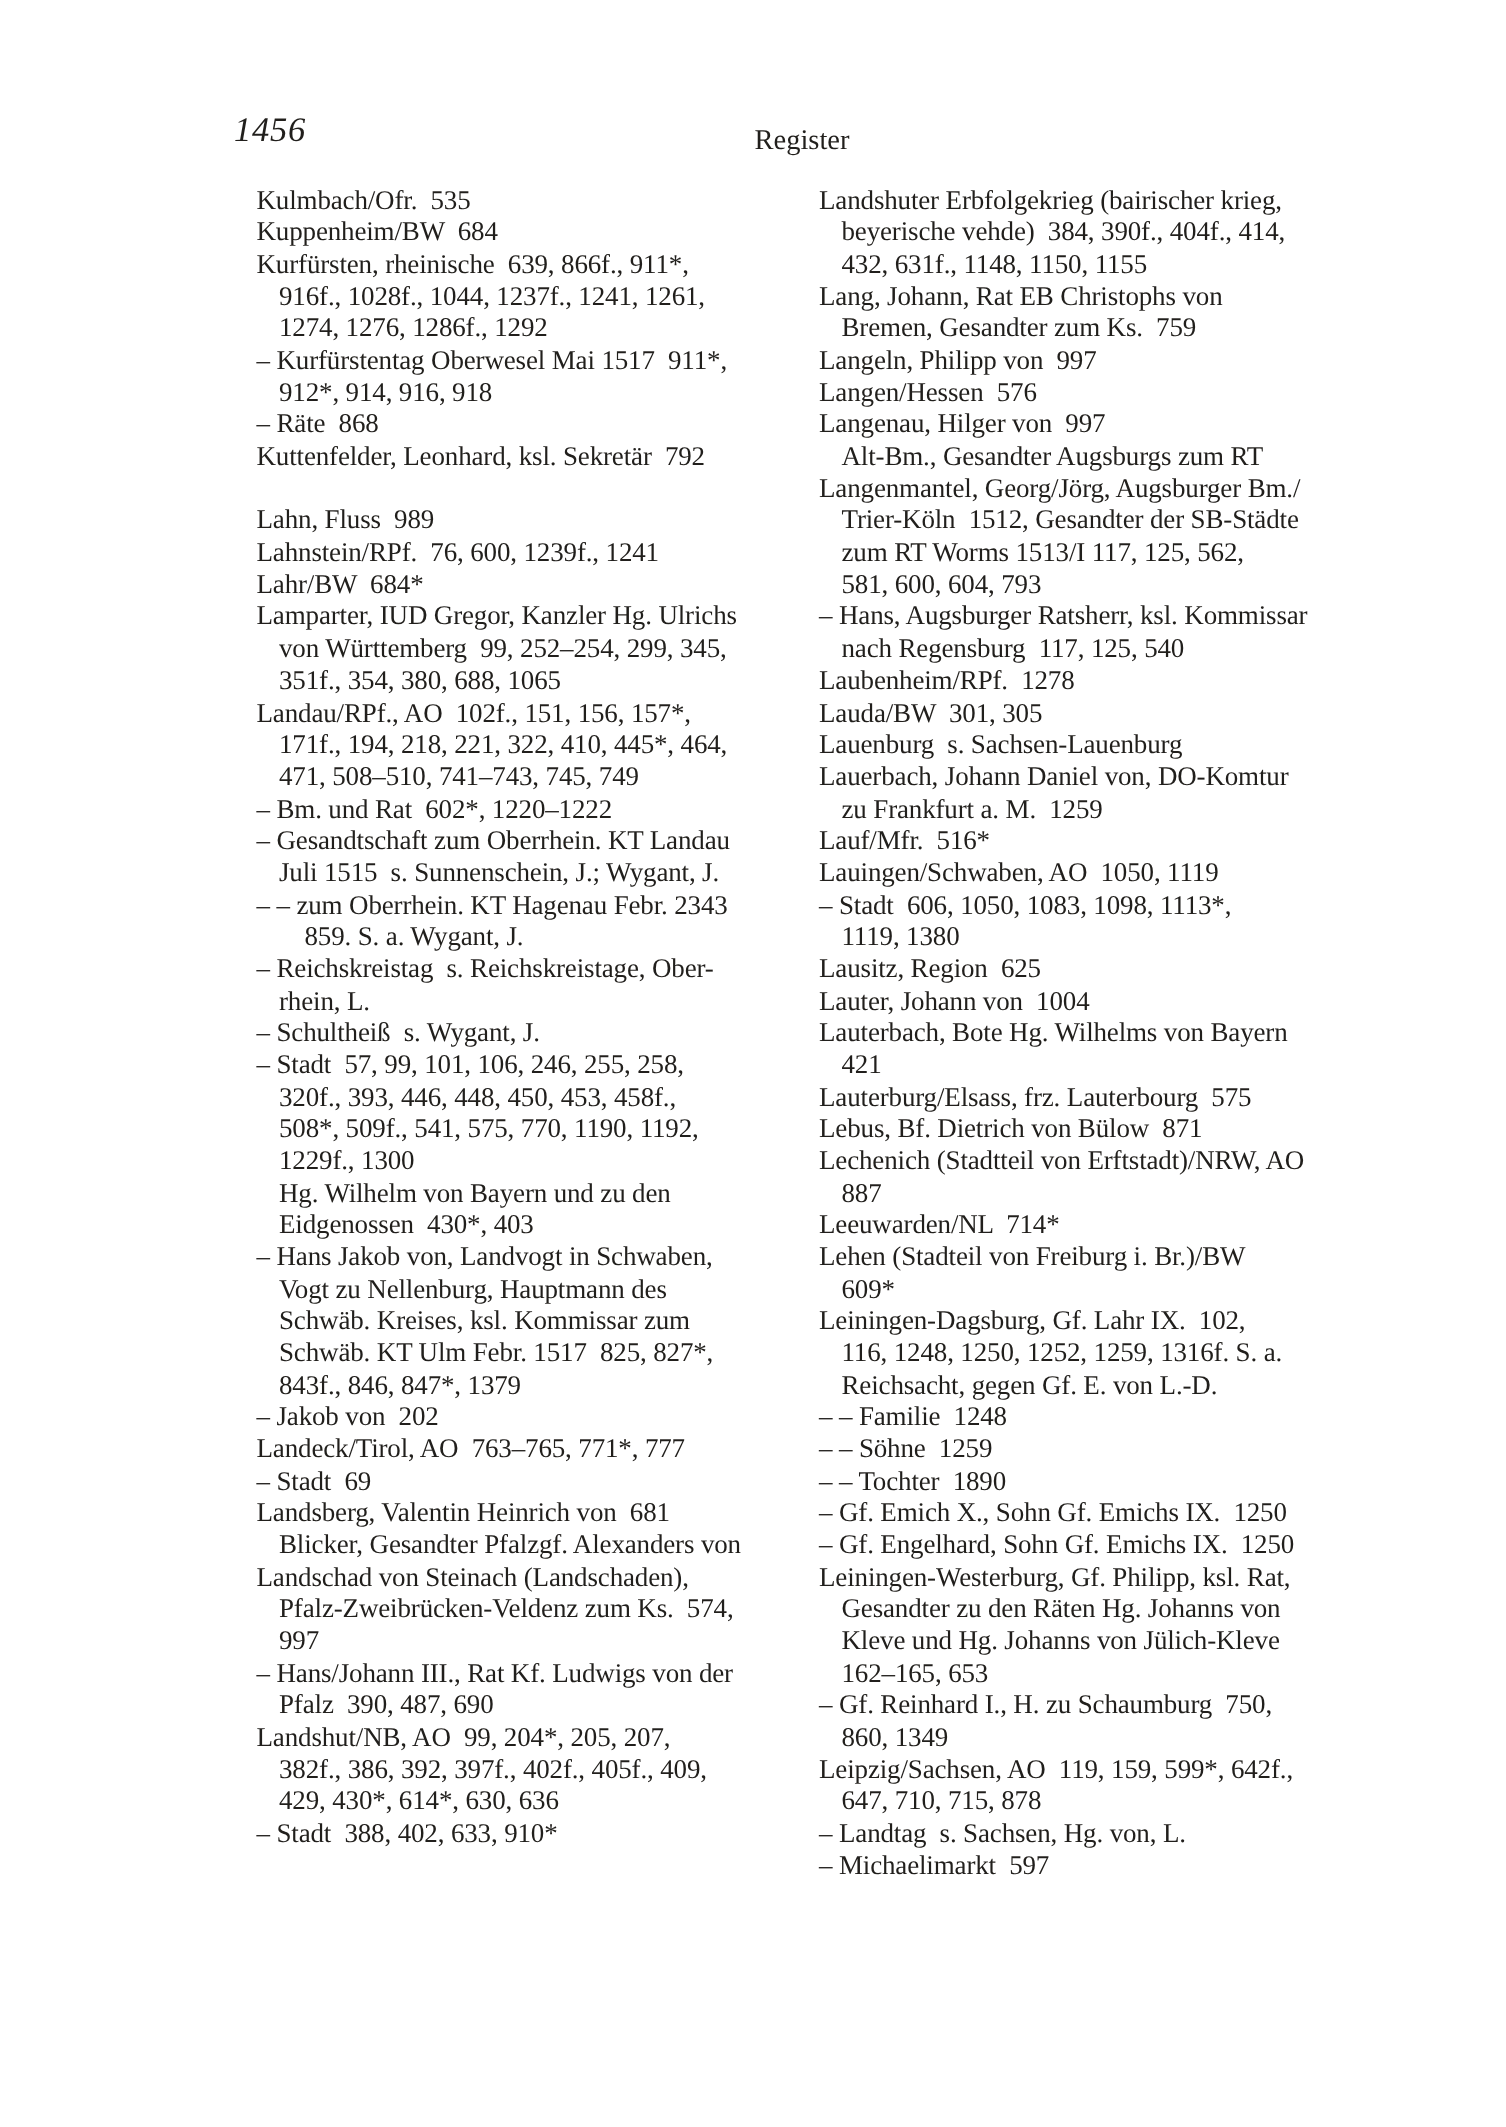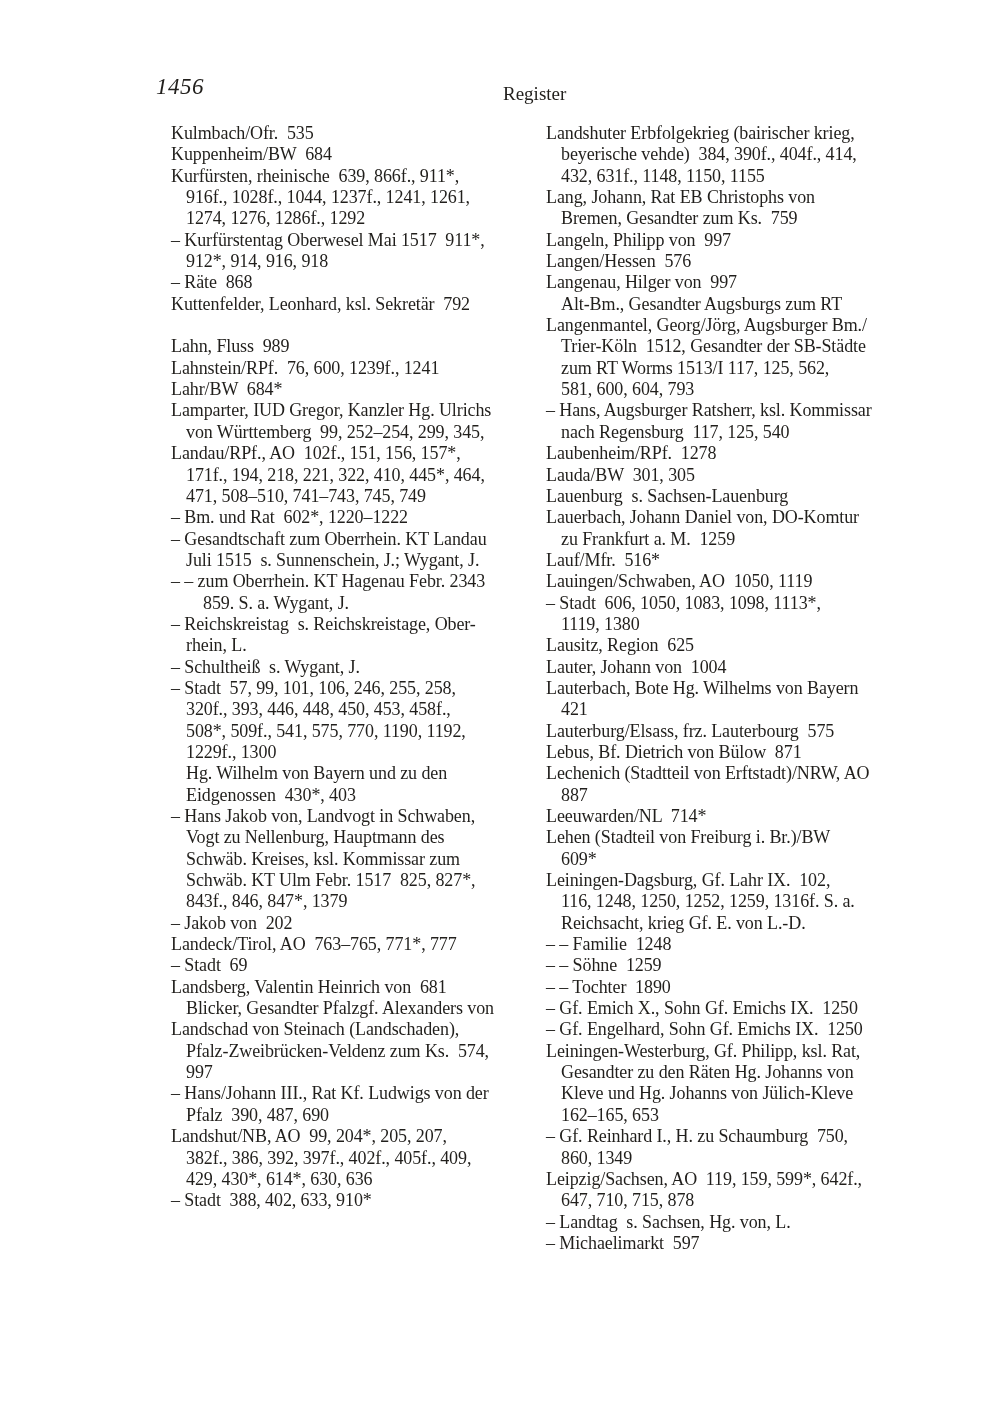--- a/index.html
+++ b/index.html
@@ -59,20 +59,21 @@
       <div class="line">– Kurfürstentag Oberwesel Mai 1517  911*,</div>
       <div class="line ind1">912*, 914, 916, 918</div>
       <div class="line">– Räte  868</div>
       <div class="line">Kuttenfelder, Leonhard, ksl. Sekretär  792</div>
       <div class="line"></div>
       <div class="line">Lahn, Fluss  989</div>
       <div class="line">Lahnstein/RPf.  76, 600, 1239f., 1241</div>
       <div class="line">Lahr/BW  684*</div>
       <div class="line">Lamparter, IUD Gregor, Kanzler Hg. Ulrichs</div>
       <div class="line ind1">von Württemberg  99, 252–254, 299, 345,</div>
+      <div class="line ind1">351f., 354, 380, 688, 1065</div>
       <div class="line">Landau/RPf., AO  102f., 151, 156, 157*,</div>
       <div class="line ind1">171f., 194, 218, 221, 322, 410, 445*, 464,</div>
       <div class="line ind1">471, 508–510, 741–743, 745, 749</div>
       <div class="line">– Bm. und Rat  602*, 1220–1222</div>
       <div class="line">– Gesandtschaft zum Oberrhein. KT Landau</div>
       <div class="line ind1">Juli 1515  s. Sunnenschein, J.; Wygant, J.</div>
       <div class="line">– – zum Oberrhein. KT Hagenau Febr. 2343</div>
       <div class="line ind2">859. S. a. Wygant, J.</div>
       <div class="line">– Reichskreistag  s. Reichskreistage, Ober-</div>
       <div class="line ind1">rhein, L.</div>
@@ -134,21 +135,21 @@
       <div class="line ind1">421</div>
       <div class="line">Lauterburg/Elsass, frz. Lauterbourg  575</div>
       <div class="line">Lebus, Bf. Dietrich von Bülow  871</div>
       <div class="line">Lechenich (Stadtteil von Erftstadt)/NRW, AO</div>
       <div class="line ind1">887</div>
       <div class="line">Leeuwarden/NL  714*</div>
       <div class="line">Lehen (Stadteil von Freiburg i. Br.)/BW</div>
       <div class="line ind1">609*</div>
       <div class="line">Leiningen-Dagsburg, Gf. Lahr IX.  102,</div>
       <div class="line ind1">116, 1248, 1250, 1252, 1259, 1316f. S. a.</div>
-      <div class="line ind1">Reichsacht, krieg Gf. E. von L.-D.</div>
+      <div class="line ind1">Reichsacht, gegen Gf. E. von L.-D.</div>
       <div class="line">– – Familie  1248</div>
       <div class="line">– – Söhne  1259</div>
       <div class="line">– – Tochter  1890</div>
       <div class="line">– Gf. Emich X., Sohn Gf. Emichs IX.  1250</div>
       <div class="line">– Gf. Engelhard, Sohn Gf. Emichs IX.  1250</div>
       <div class="line">Leiningen-Westerburg, Gf. Philipp, ksl. Rat,</div>
       <div class="line ind1">Gesandter zu den Räten Hg. Johanns von</div>
       <div class="line ind1">Kleve und Hg. Johanns von Jülich-Kleve</div>
       <div class="line ind1">162–165, 653</div>
       <div class="line">– Gf. Reinhard I., H. zu Schaumburg  750,</div>

